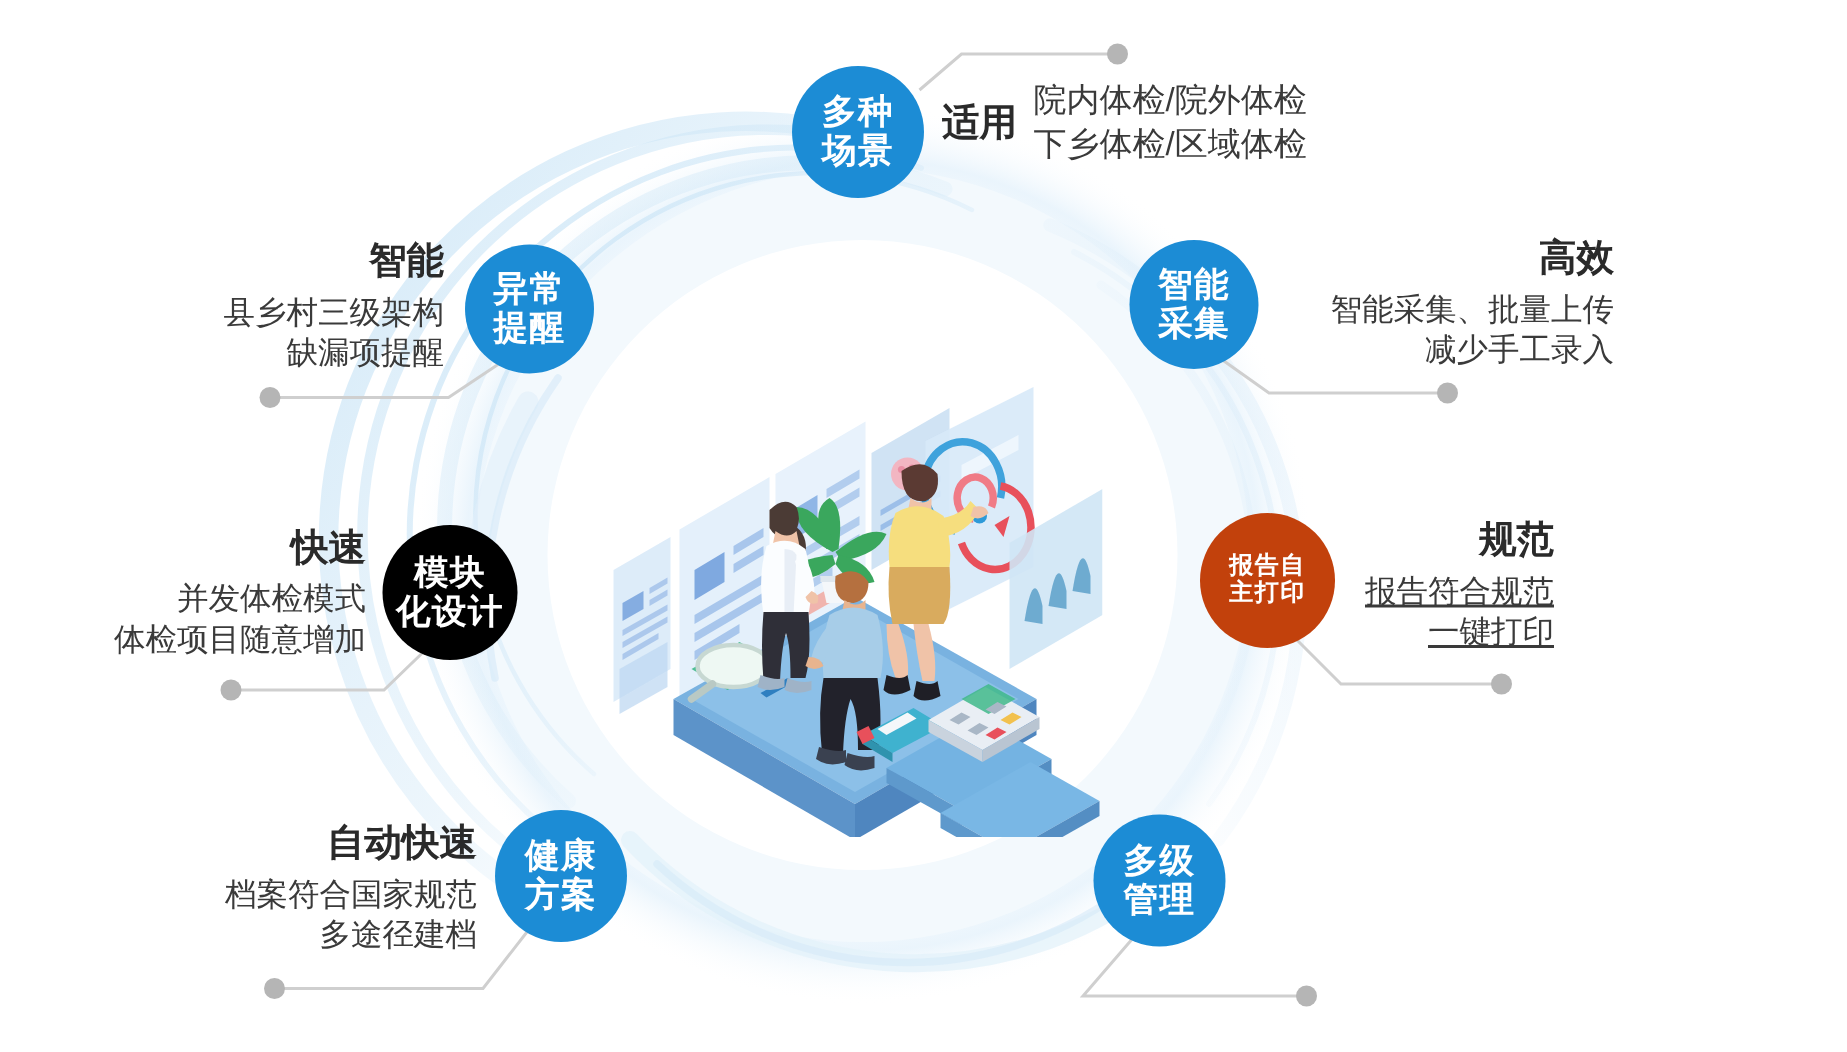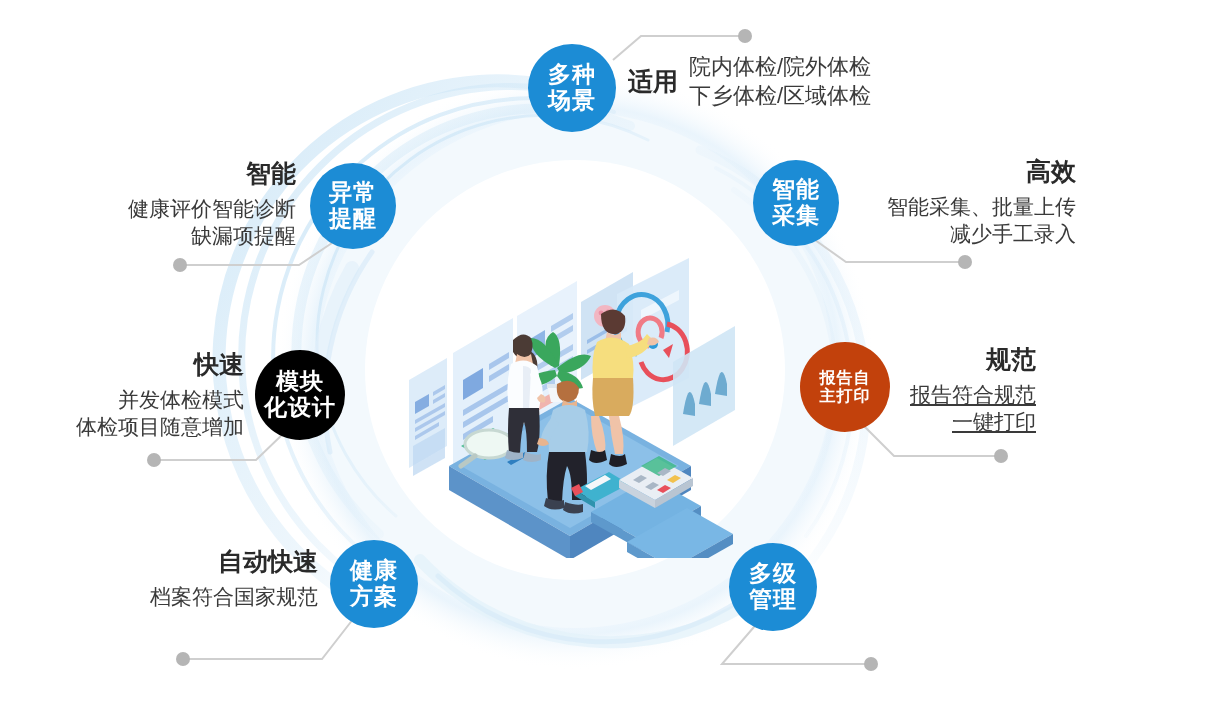--- a/index.html
+++ b/index.html
@@ -338,21 +338,21 @@
     </div>
   </div>
 
   <div class="node-circle" style="left:310px; top:163px; width:86px; height:86px; font-size:23px; background:#1c8cd5;">
     <span>异常</span>
     <span>提醒</span>
   </div>
   <div class="node-text align-right" style="left:0px; top:157px; width:296px;">
     <div class="head" style="font-size:25px; margin-bottom:5px;">智能</div>
     <div class="body" style="font-size:21px;">
-      <div>健康评价智能诊断</div>
+      <div>县乡村三级架构</div>
       <div>缺漏项提醒</div>
     </div>
   </div>
 
   <div class="node-circle" style="left:753px; top:160px; width:86px; height:86px; font-size:23px; background:#1c8cd5;">
     <span>智能</span>
     <span>采集</span>
   </div>
   <div class="node-text align-left" style="left:855px; top:155px;margin-left:32px;">
     <div class="head" style="font-size:25px; margin-bottom:5px;">高效</div>
@@ -387,20 +387,21 @@
   </div>
 
   <div class="node-circle" style="left:330px; top:540px; width:88px; height:88px; font-size:23px; background:#1c8cd5;">
     <span>健康</span>
     <span>方案</span>
   </div>
   <div class="node-text align-right" style="left:0px; top:545px; width:318px;">
     <div class="head" style="font-size:25px; margin-bottom:5px;">自动快速</div>
     <div class="body" style="font-size:21px;">
       <div>档案符合国家规范</div>
+      <div>多途径建档</div>
     </div>
   </div>
 
   <div class="node-circle" style="left:729px; top:543px; width:88px; height:88px; font-size:23px; background:#1c8cd5;">
     <span>多级</span>
     <span>管理</span>
   </div>
 
 </div>
 

